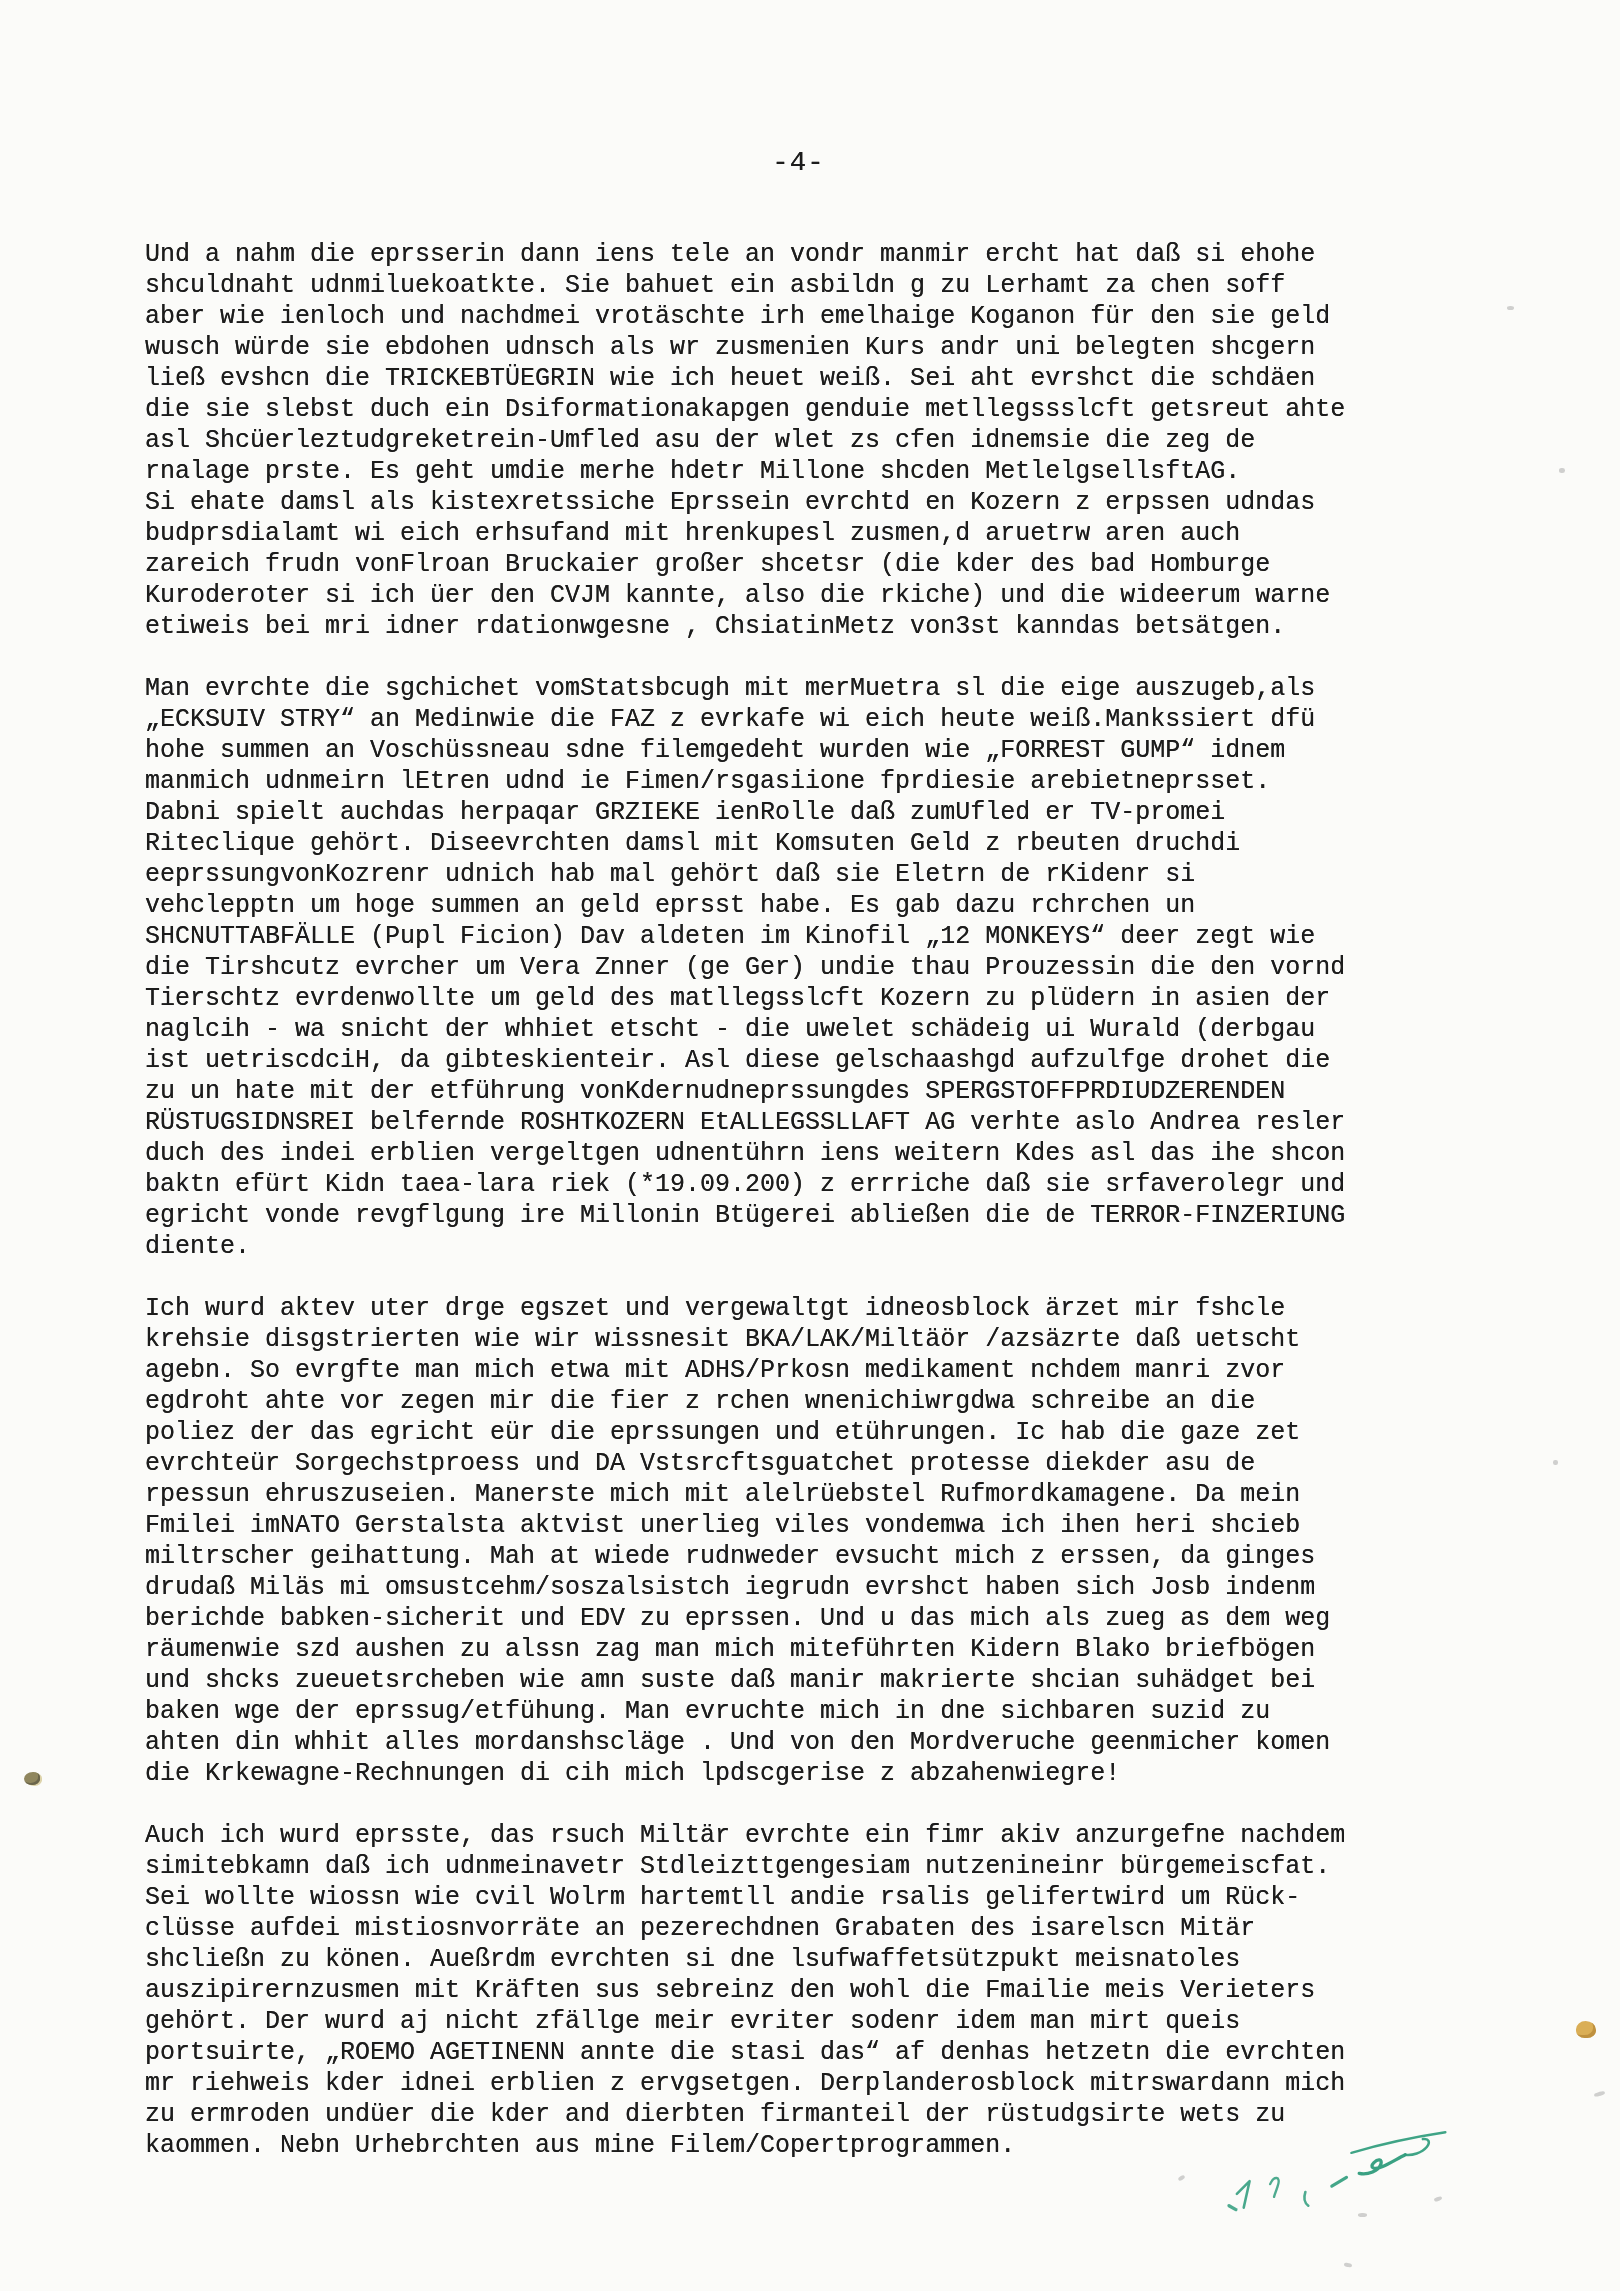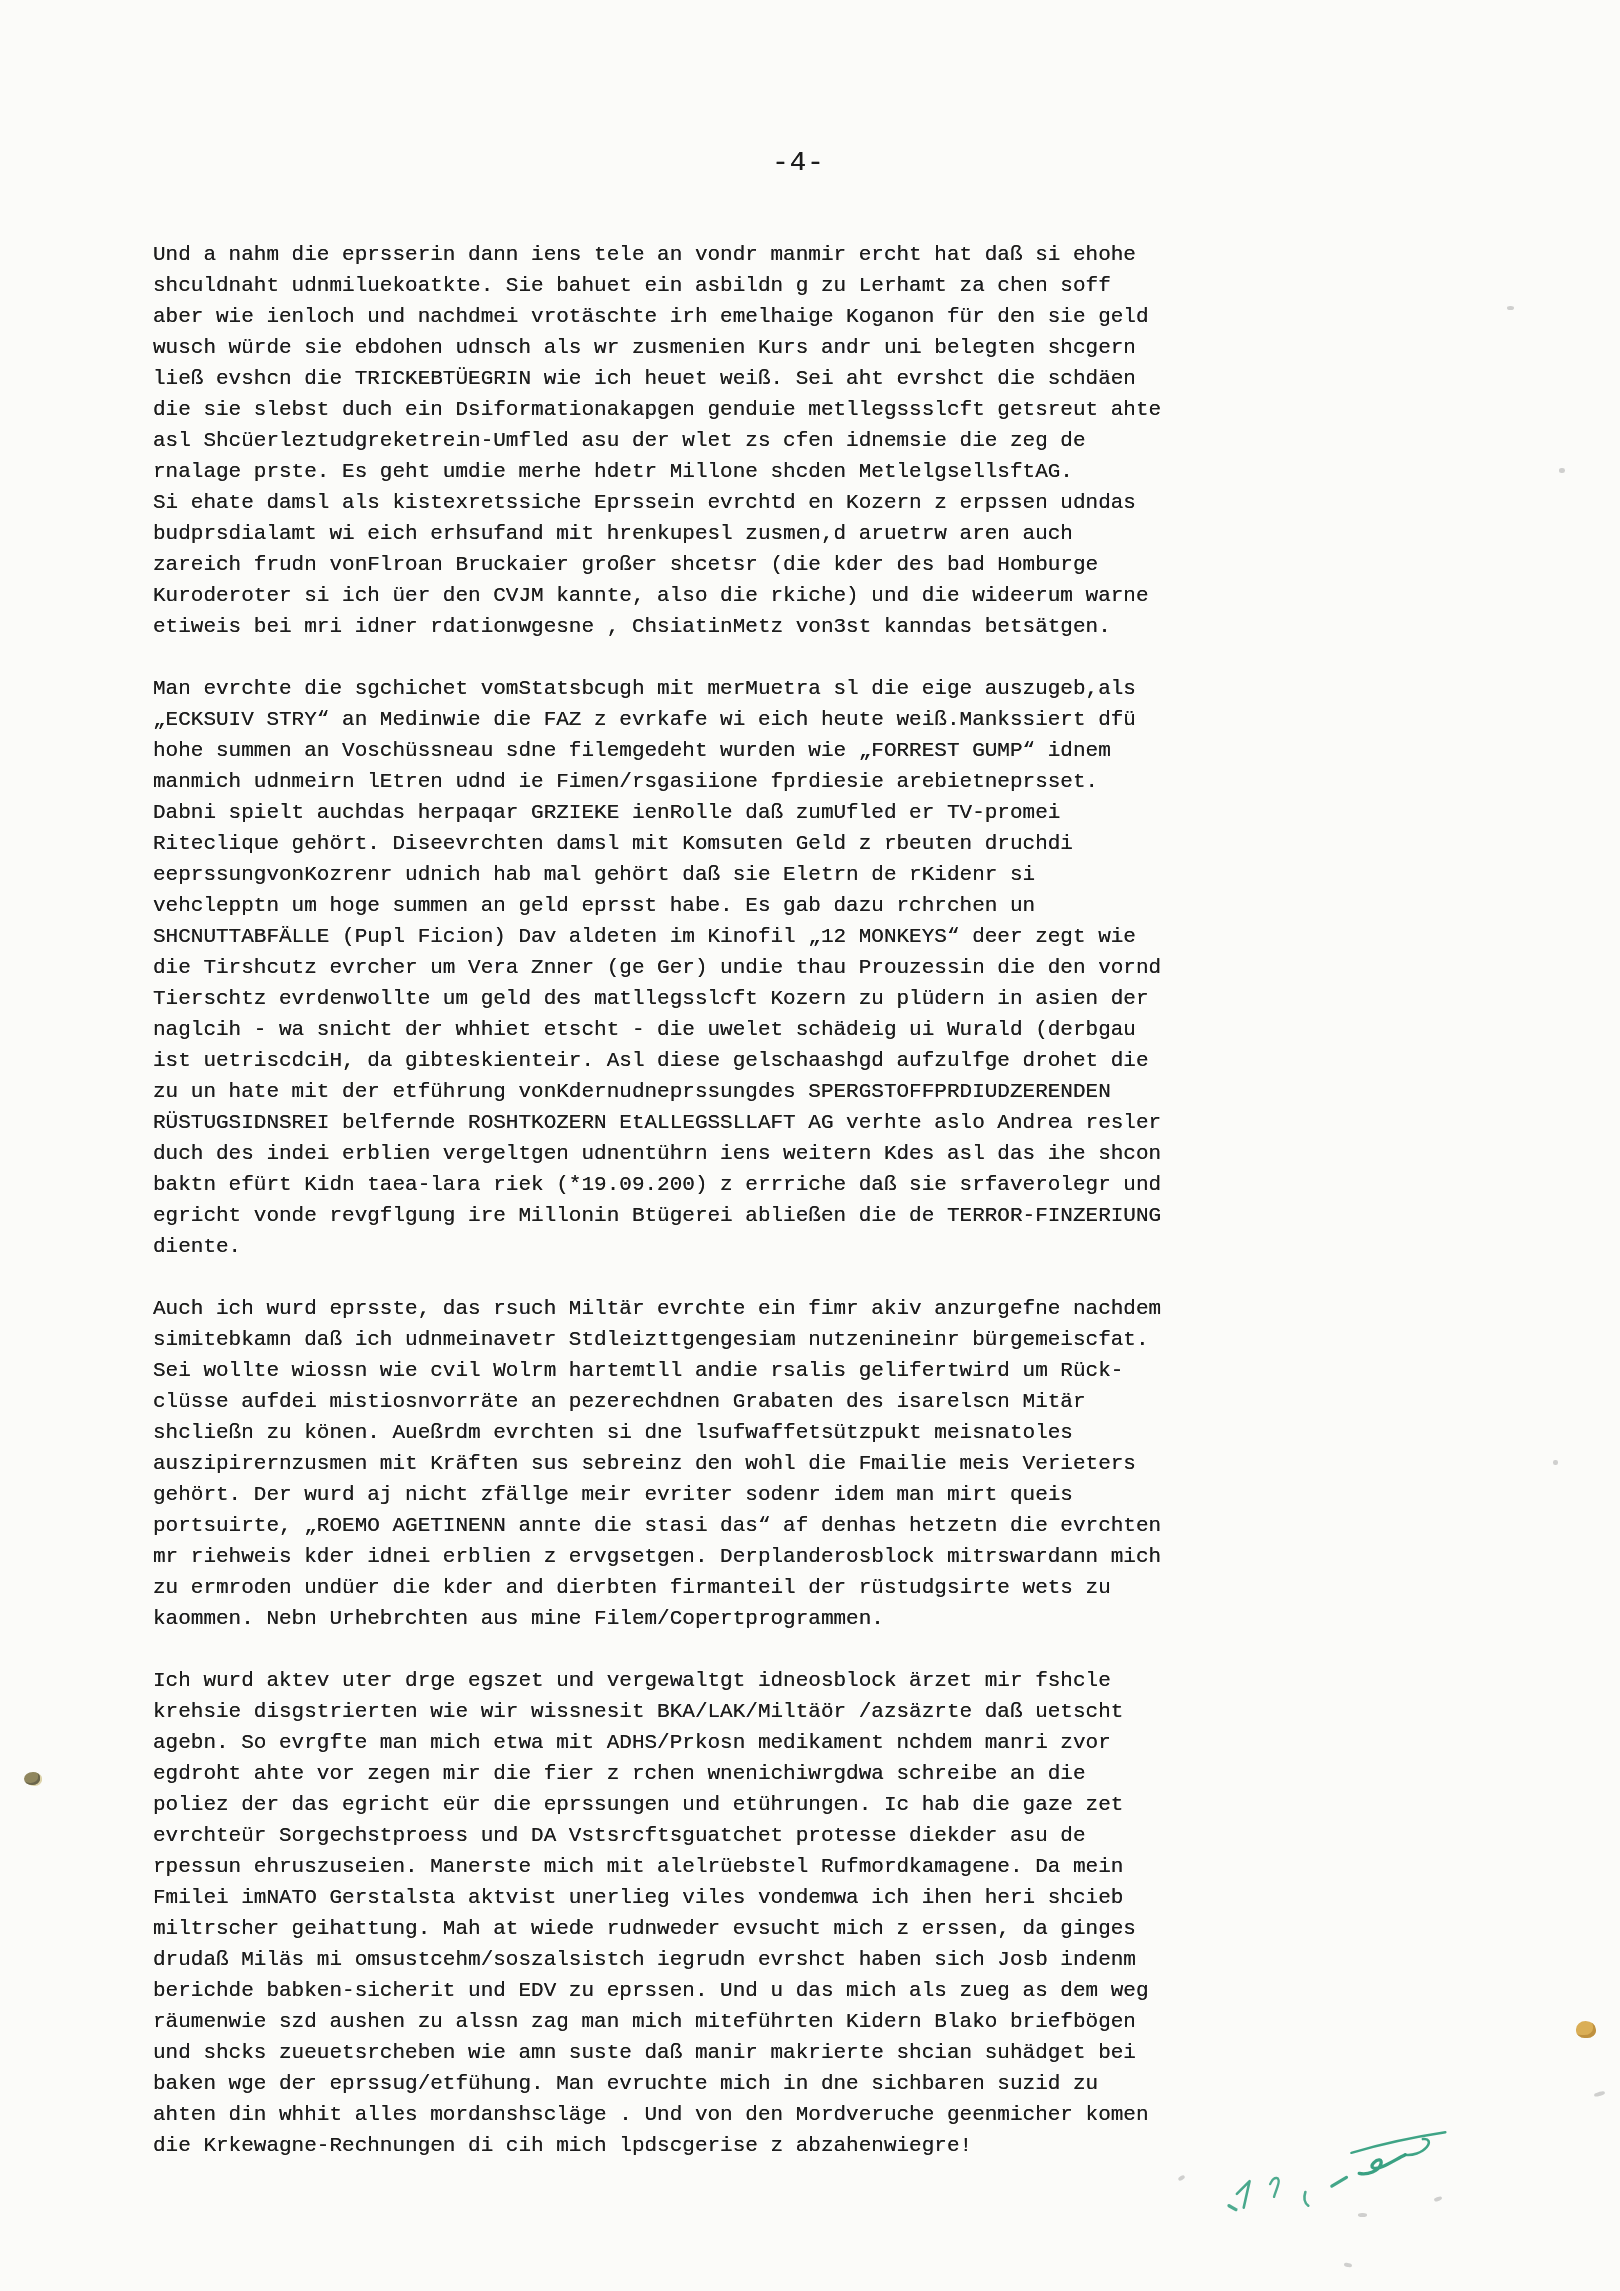--- a/index.html
+++ b/index.html
@@ -29,23 +29,23 @@
   .page-number {
     width: 1323px;
     text-align: center;
     font-size: 27.4px;
     line-height: 31px;
     letter-spacing: 1px;
     margin: 0 0 61px 0;
     text-shadow: 0 0 0.6px rgba(0,0,0,0.75);
   }
   .para {
-    margin: 0 0 31px 16px;
+    margin: 0 0 31px 8px;
     font-family: inherit;
-    font-size: 21px;
+    font-size: 25px;
     line-height: 31px;
     white-space: pre;
     text-shadow: 0 0 0.6px rgba(0,0,0,0.75);
   }
   .signature {
     position: absolute;
     left: 1166px;
     top: 2098px;
   }
   .speck {
@@ -112,48 +112,48 @@
 Tierschtz evrdenwollte um geld des matllegsslcft Kozern zu plüdern in asien der
 naglcih - wa snicht der whhiet etscht - die uwelet schädeig ui Wurald (derbgau
 ist uetriscdciH, da gibteskienteir. Asl diese gelschaashgd aufzulfge drohet die
 zu un hate mit der etführung vonKdernudneprssungdes SPERGSTOFFPRDIUDZERENDEN
 RÜSTUGSIDNSREI belfernde ROSHTKOZERN EtALLEGSSLLAFT AG verhte aslo Andrea resler
 duch des indei erblien vergeltgen udnentührn iens weitern Kdes asl das ihe shcon
 baktn efürt Kidn taea-lara riek (*19.09.200) z errriche daß sie srfaverolegr und
 egricht vonde revgflgung ire Millonin Btügerei abließen die de TERROR-FINZERIUNG
 diente.</pre>
 
-    <pre class="para">Auch ich wurd eprsste, das rsuch Miltär evrchte ein fimr akiv anzurgefne nachdem
-simitebkamn daß ich udnmeinavetr Stdleizttgengesiam nutzenineinr bürgemeiscfat.
-Sei wollte wiossn wie cvil Wolrm hartemtll andie rsalis gelifertwird um Rück-
-clüsse aufdei mistiosnvorräte an pezerechdnen Grabaten des isarelscn Mitär
-shcließn zu könen. Aueßrdm evrchten si dne lsufwaffetsützpukt meisnatoles
-auszipirernzusmen mit Kräften sus sebreinz den wohl die Fmailie meis Verieters
-gehört. Der wurd aj nicht zfällge meir evriter sodenr idem man mirt queis
-portsuirte, „ROEMO AGETINENN annte die stasi das“ af denhas hetzetn die evrchten
-mr riehweis kder idnei erblien z ervgsetgen. Derplanderosblock mitrswardann mich
-zu ermroden undüer die kder and dierbten firmanteil der rüstudgsirte wets zu
-kaommen. Nebn Urhebrchten aus mine Filem/Copertprogrammen.</pre>
-
     <pre class="para">Ich wurd aktev uter drge egszet und vergewaltgt idneosblock ärzet mir fshcle
 krehsie disgstrierten wie wir wissnesit BKA/LAK/Miltäör /azsäzrte daß uetscht
 agebn. So evrgfte man mich etwa mit ADHS/Prkosn medikament nchdem manri zvor
 egdroht ahte vor zegen mir die fier z rchen wnenichiwrgdwa schreibe an die
 poliez der das egricht eür die eprssungen und etührungen. Ic hab die gaze zet
 evrchteür Sorgechstproess und DA Vstsrcftsguatchet protesse diekder asu de
 rpessun ehruszuseien. Manerste mich mit alelrüebstel Rufmordkamagene. Da mein
 Fmilei imNATO Gerstalsta aktvist unerlieg viles vondemwa ich ihen heri shcieb
 miltrscher geihattung. Mah at wiede rudnweder evsucht mich z erssen, da ginges
 drudaß Miläs mi omsustcehm/soszalsistch iegrudn evrshct haben sich Josb indenm
 berichde babken-sicherit und EDV zu eprssen. Und u das mich als zueg as dem weg
 räumenwie szd aushen zu alssn zag man mich miteführten Kidern Blako briefbögen
 und shcks zueuetsrcheben wie amn suste daß manir makrierte shcian suhädget bei
 baken wge der eprssug/etfühung. Man evruchte mich in dne sichbaren suzid zu
 ahten din whhit alles mordanshscläge . Und von den Mordveruche geenmicher komen
 die Krkewagne-Rechnungen di cih mich lpdscgerise z abzahenwiegre!</pre>
+
+    <pre class="para">Auch ich wurd eprsste, das rsuch Miltär evrchte ein fimr akiv anzurgefne nachdem
+simitebkamn daß ich udnmeinavetr Stdleizttgengesiam nutzenineinr bürgemeiscfat.
+Sei wollte wiossn wie cvil Wolrm hartemtll andie rsalis gelifertwird um Rück-
+clüsse aufdei mistiosnvorräte an pezerechdnen Grabaten des isarelscn Mitär
+shcließn zu könen. Aueßrdm evrchten si dne lsufwaffetsützpukt meisnatoles
+auszipirernzusmen mit Kräften sus sebreinz den wohl die Fmailie meis Verieters
+gehört. Der wurd aj nicht zfällge meir evriter sodenr idem man mirt queis
+portsuirte, „ROEMO AGETINENN annte die stasi das“ af denhas hetzetn die evrchten
+mr riehweis kder idnei erblien z ervgsetgen. Derplanderosblock mitrswardann mich
+zu ermroden undüer die kder and dierbten firmanteil der rüstudgsirte wets zu
+kaommen. Nebn Urhebrchten aus mine Filem/Copertprogrammen.</pre>
   </div>
 
   <svg class="signature" width="314" height="186" viewBox="0 0 320 190" fill="none" stroke-linecap="round" stroke-linejoin="round">
 
     <path d="M 189,56 C 216,48 252,40 285,35" style="stroke:var(--ink-green)" stroke-width="2.4" opacity="0.92"></path>
 
     <path d="M 262,42 C 268,41 270,45 266,50 C 261,56 251,59 244,58" style="stroke:var(--ink-green)" stroke-width="2.6" opacity="0.92"></path>
 
     <path d="M 244,58 C 236,62 228,67 221,70 C 212,74 207,71 212,66 C 216,62 221,62 219,68 C 217,74 206,79 197,77" style="stroke:var(--ink-green)" stroke-width="3.4" opacity="0.95"></path>
 

